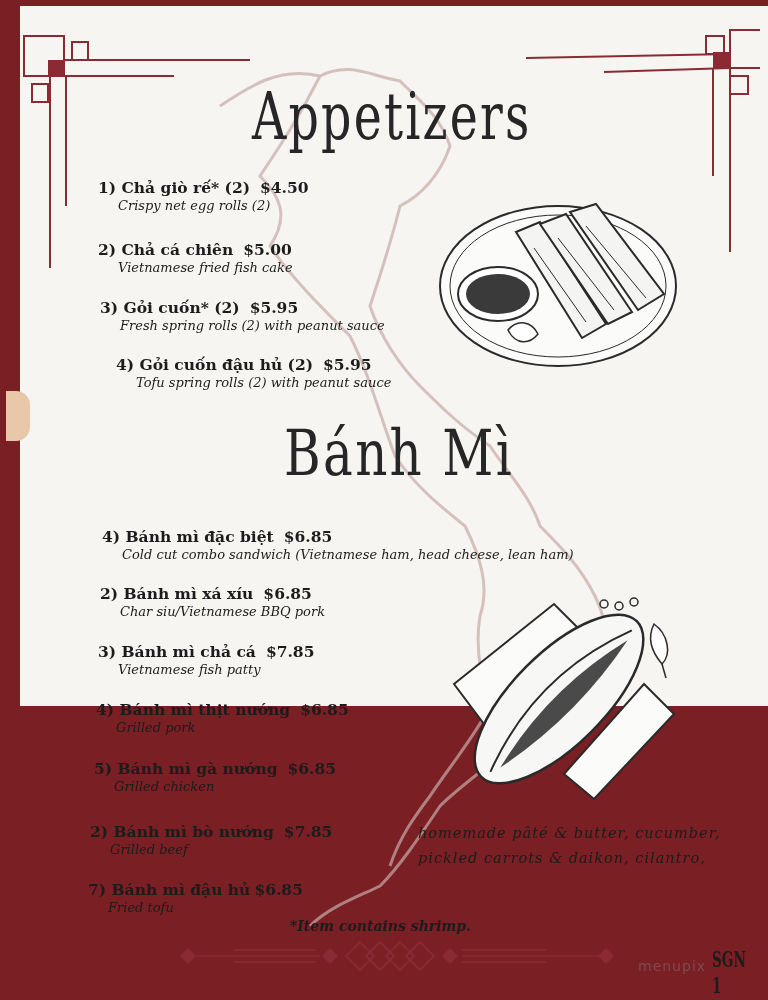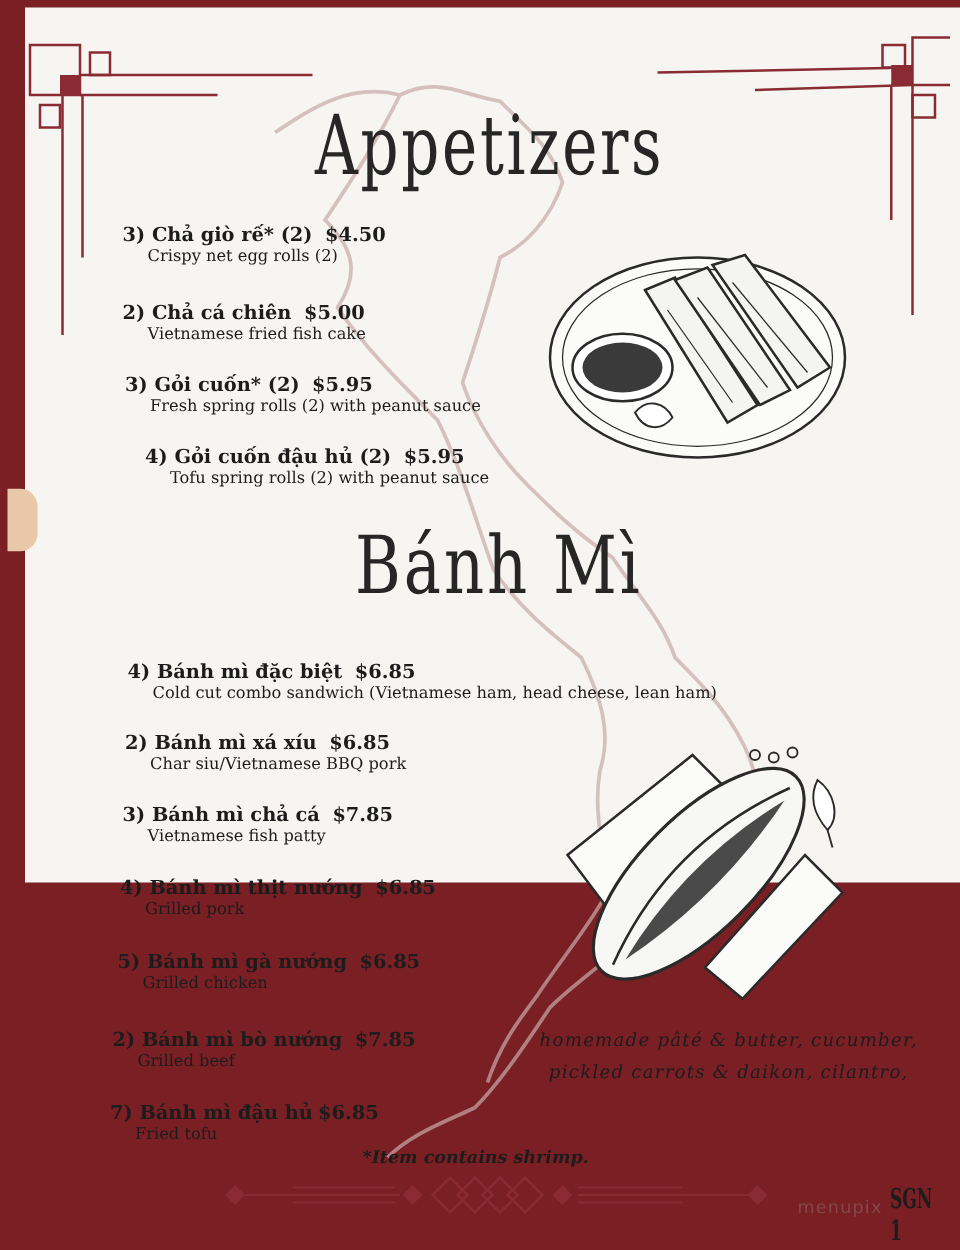--- a/index.html
+++ b/index.html
@@ -24,26 +24,26 @@
     letter-spacing: 3px; transform: scaleX(0.72); transform-origin: left top;
     font-weight: normal;
   }
   .title.appetizers { left: 232px; top: 72px; font-size: 66px; }
   .title.banhmi { left: 264px; top: 410px; font-size: 64px; transform: scaleX(0.78); }
   .item { position: absolute; }
   .item .name {
     display: block; font-weight: bold; font-size: 15.5px; color: #1c1c1c; white-space: nowrap;
   }
   .item .desc {
-    display: block; font-size: 13px; color: #1c1c1c; white-space: nowrap;
+    display: block; font-style: italic; font-size: 13px; color: #1c1c1c; white-space: nowrap;
     margin-left: 20px; margin-top: 1px;
   }
   .item .price { margin-left: 10px; }
   .toppings {
-    position: absolute; left: 398px; top: 815px; width: 330px; text-align: center;
+    position: absolute; left: 398px; top: 815px; width: 330px; text-align: left;
     font-style: italic; font-size: 14.5px; letter-spacing: 1px; line-height: 25px; color: #1c1c1c;
   }
   .note {
     position: absolute; left: 270px; top: 912px; font-weight: bold; font-style: italic;
     font-size: 14px; color: #1c1c1c;
   }
   .page-code {
     position: absolute; left: 692px; top: 940px; font-size: 22px; color: #1c1c1c;
     transform: scaleX(0.62); transform-origin: left top; font-weight: bold;
   }
@@ -81,21 +81,21 @@
     <rect x="210" y="52" width="18" height="18" fill="none" stroke="#8a2b33" stroke-width="2"></rect>
     <line x1="6" y1="34" x2="210" y2="30" stroke="#8a2b33" stroke-width="2"></line>
     <line x1="84" y1="48" x2="210" y2="44" stroke="#8a2b33" stroke-width="2"></line>
     <line x1="193" y1="44" x2="193" y2="152" stroke="#8a2b33" stroke-width="2"></line>
     <line x1="210" y1="44" x2="210" y2="228" stroke="#8a2b33" stroke-width="2"></line>
   </svg>
 
   <div class="title appetizers">Appetizers</div>
 
   <div class="item" style="left:78px;top:172px;">
-    <span class="name"><span>3) Chả giò rế* (2)</span><span class="price">$4.50</span></span>
+    <span class="name"><span>1) Chả giò rế* (2)</span><span class="price">$4.50</span></span>
     <span class="desc">Crispy net egg rolls (2)</span>
   </div>
   <div class="item" style="left:78px;top:234px;">
     <span class="name"><span>2) Chả cá chiên</span><span class="price">$5.00</span></span>
     <span class="desc">Vietnamese fried fish cake</span>
   </div>
   <div class="item" style="left:80px;top:292px;">
     <span class="name"><span>3) Gỏi cuốn* (2)</span><span class="price">$5.95</span></span>
     <span class="desc">Fresh spring rolls (2) with peanut sauce</span>
   </div>

